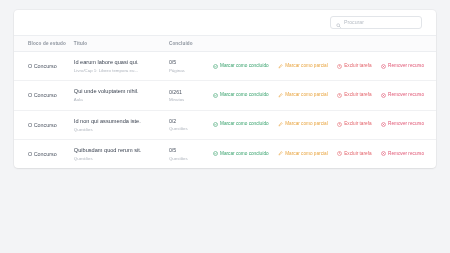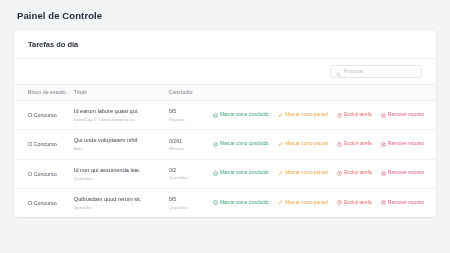--- a/index.html
+++ b/index.html
@@ -129,27 +129,23 @@
     cursor: pointer;
     line-height: 1;
   }
   .action svg { display: block; }
 </style>
 </head>
 <body>
 
 <div class="page">
 
-  <div class="page-title">Painel de Controle</div>
 
   <div class="card">
 
-    <div class="card-header">
-      <div class="card-title">Tarefas do dia</div>
-    </div>
 
     <div class="toolbar">
       <div class="search-box">
         <span class="search-icon">
           <svg width="5" height="5" viewBox="0 0 16 16" fill="none" stroke="#b6bcc4" stroke-width="2">
             <circle cx="7" cy="7" r="4.6"></circle>
               <line x1="10.6" y1="10.6" x2="14.5" y2="14.5" stroke-linecap="round"></line>
           </svg>
         </span>
         <span class="search-placeholder">Procurar</span>

